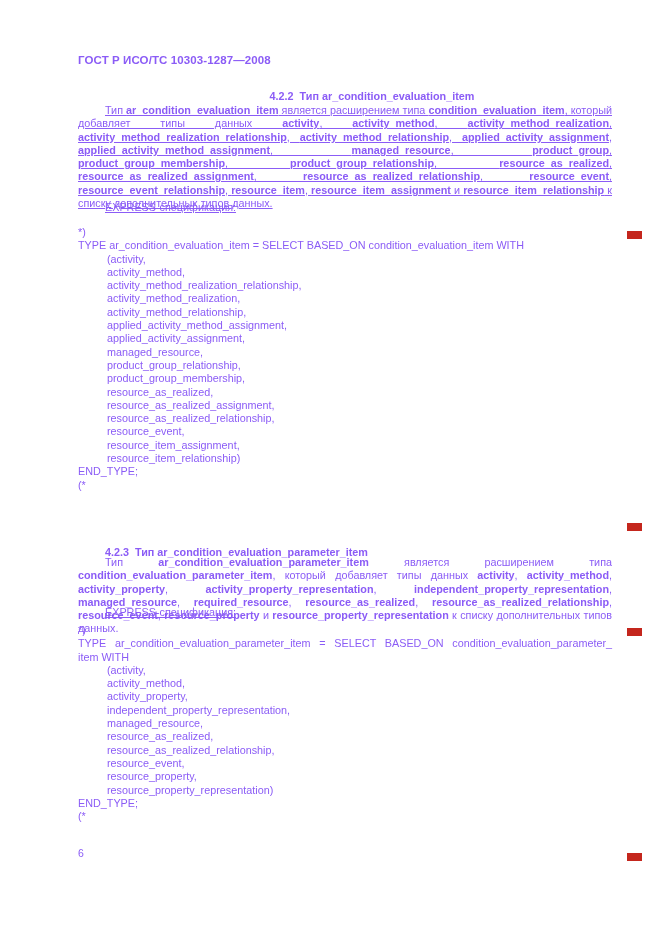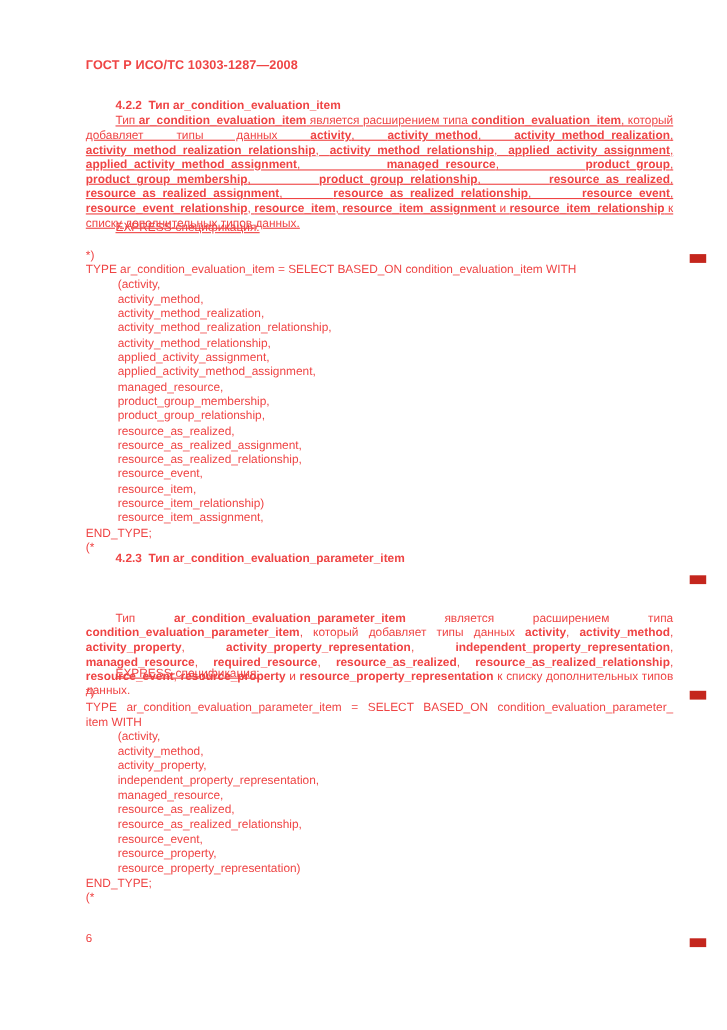--- a/index.html
+++ b/index.html
@@ -7,79 +7,78 @@
     position:relative;
     width:661px;height:936px;
     background:#ffffff;
     font-family:"Liberation Sans",sans-serif;
     color:#161616;
     overflow:hidden;
   }
   .content{position:absolute;left:78px;width:534px;}
   .doc-header{top:54px;font-size:11.5px;font-weight:bold;letter-spacing:0.1px;}
   .h2{font-size:10.8px;font-weight:bold;padding-left:27px;white-space:pre-wrap;}
-  .s1-heading{top:90px;}
+  .s1-heading{top:90px;text-align:center;}
   .para{font-size:10.8px;line-height:13.3px;text-align:justify;text-indent:27px;}
   .para .b{font-weight:bold;}
   .s1-para{top:104px;text-decoration:underline;}
   .express{font-size:10.8px;padding-left:27px;}
   .express .u{text-decoration:underline;}
   .s1-express{top:201px;}
   .code{font-size:10.8px;line-height:13.3px;}
   .code-line{white-space:pre-wrap;}
   .code .ind .code-line{padding-left:29px;}
   
   .type-wrap .code-line:not(:last-child){text-align:justify;text-align-last:justify;}
   .s1-code{top:226px;}
-  .s2-heading{top:502px;}
+  .s2-heading{top:546px;}
   .s2-para{top:556px;}
   .s2-express{top:606px;}
   .s2-code{top:624px;}
   .pagenum{top:847px;font-size:10.5px;}
   .red-mark{position:absolute;left:627px;width:15px;height:8px;}
   .m1{top:231px;} .m2{top:523px;} .m3{top:628px;} .m4{top:853px;}
 </style>
 </head>
 <body>
 
-<div class="page" style="color: #ef4444;">
+<div class="page" style="color: #8b5cf6;">
 
   <div class="content doc-header">ГОСТ Р ИСО/ТС 10303-1287—2008</div>
 
   <div class="content h2 s1-heading">4.2.2&nbsp; Тип ar_condition_evaluation_item</div>
 
   <div class="content para s1-para"><span>Тип </span><span class="b">ar_condition_evaluation_item</span><span> является расширением типа </span><span class="b">condition_evaluation_item</span><span>, который добавляет типы данных </span><span class="b">activity</span><span>, </span><span class="b">activity_method</span><span>, </span><span class="b">activity_method_realization</span><span>, </span><span class="b">activity_method_realization_relationship</span><span>, </span><span class="b">activity_method_relationship</span><span>, </span><span class="b">applied_activity_assignment</span><span>, </span><span class="b">applied_activity_method_assignment</span><span>, </span><span class="b">managed_resource</span><span>, </span><span class="b">product_group</span><span>, </span><span class="b">product_group_membership</span><span>, </span><span class="b">product_group_relationship</span><span>, </span><span class="b">resource_as_realized</span><span>, </span><span class="b">resource_as_realized_assignment</span><span>, </span><span class="b">resource_as_realized_relationship</span><span>, </span><span class="b">resource_event</span><span>, </span><span class="b">resource_event_relationship</span><span>, </span><span class="b">resource_item</span><span>, </span><span class="b">resource_item_assignment</span><span> и </span><span class="b">resource_item_relationship</span><span> к списку дополнительных типов данных.</span></div>
 
   <div class="content express s1-express">
     <span class="u">EXPRESS-спецификация:</span>
   </div>
 
   <div class="content code s1-code">
     <div class="code-line">*)</div>
     <div class="type-wrap">
         <div class="code-line">TYPE ar_condition_evaluation_item = SELECT BASED_ON condition_evaluation_item WITH</div>
       </div>
     <div class="ind">
         <div class="code-line">(activity,</div>
         <div class="code-line">activity_method,</div>
+        <div class="code-line">activity_method_realization_relationship,</div>
         <div class="code-line">activity_method_realization,</div>
-        <div class="code-line">activity_method_realization_relationship,</div>
         <div class="code-line">activity_method_relationship,</div>
+        <div class="code-line">applied_activity_method_assignment,</div>
         <div class="code-line">applied_activity_assignment,</div>
-        <div class="code-line">applied_activity_method_assignment,</div>
         <div class="code-line">managed_resource,</div>
+        <div class="code-line">product_group_relationship,</div>
         <div class="code-line">product_group_membership,</div>
-        <div class="code-line">product_group_relationship,</div>
         <div class="code-line">resource_as_realized,</div>
         <div class="code-line">resource_as_realized_assignment,</div>
         <div class="code-line">resource_as_realized_relationship,</div>
         <div class="code-line">resource_event,</div>
-        <div class="code-line">resource_item,</div>
+        <div class="code-line">resource_item_assignment,</div>
         <div class="code-line">resource_item_relationship)</div>
-        <div class="code-line">resource_item_assignment,</div>
       </div>
     <div class="code-line">END_TYPE;</div>
     <div class="code-line">(*</div>
   </div>
 
   <div class="content h2 s2-heading">4.2.3&nbsp; Тип ar_condition_evaluation_parameter_item</div>
 
   <div class="content para s2-para"><span>Тип </span><span class="b">ar_condition_evaluation_parameter_item</span><span> является расширением типа </span><span class="b">condition_evaluation_parameter_item</span><span>, который добавляет типы данных </span><span class="b">activity</span><span>, </span><span class="b">activity_method</span><span>, </span><span class="b">activity_property</span><span>, </span><span class="b">activity_property_representation</span><span>, </span><span class="b">independent_property_representation</span><span>, </span><span class="b">managed_resource</span><span>, </span><span class="b">required_resource</span><span>, </span><span class="b">resource_as_realized</span><span>, </span><span class="b">resource_as_realized_relationship</span><span>, </span><span class="b">resource_event</span><span>, </span><span class="b">resource_property</span><span> и </span><span class="b">resource_property_representation</span><span> к списку дополнительных типов данных.</span></div>
 
   <div class="content express s2-express">

